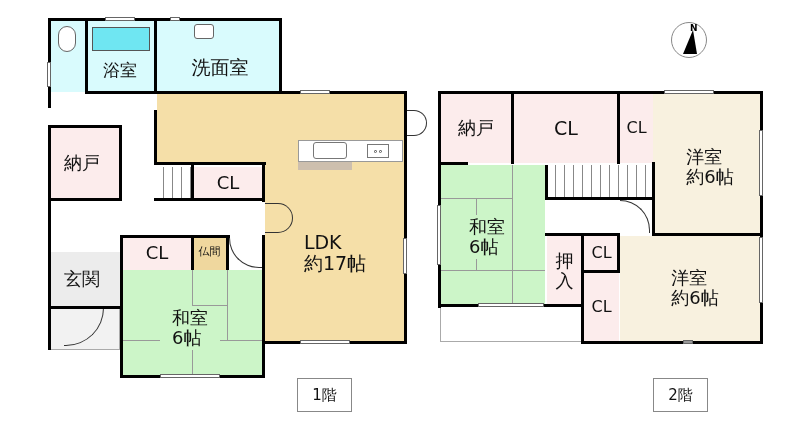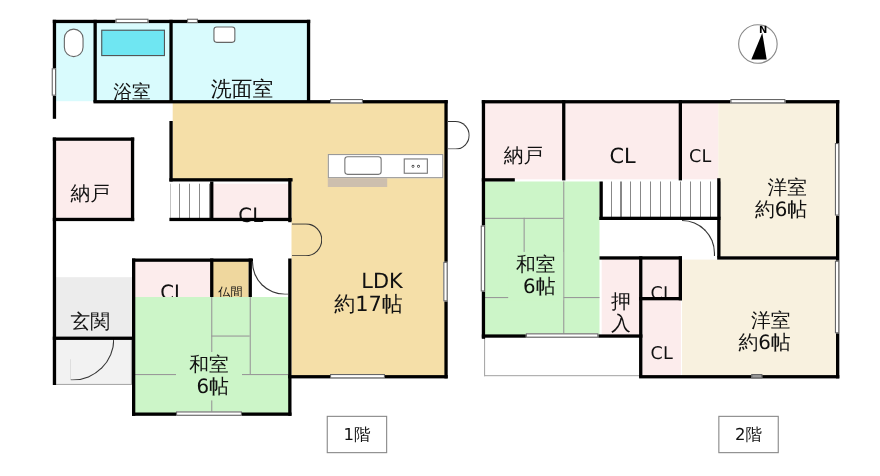--- a/index.html
+++ b/index.html
@@ -1,19 +1,19 @@
 <!DOCTYPE html>
 <html><head>
 <meta charset="utf-8">
 <style>
   html,body{margin:0;padding:0;background:#fff;}
   body{width:800px;height:433px;position:relative;overflow:hidden;font-family:"DejaVu Sans","Liberation Sans",sans-serif;}
   .abs{position:absolute;box-sizing:border-box;}
   .room{position:absolute;box-sizing:border-box;}
-  .lbl{position:absolute;display:flex;align-items:center;justify-content:center;text-align:right;color:#111;line-height:1.1;white-space:pre-line;margin-top:14px;}
+  .lbl{position:absolute;display:flex;align-items:center;justify-content:center;text-align:left;color:#111;line-height:1.1;white-space:pre-line;}
   .w{position:absolute;background:#000;}
   .win{position:absolute;background:#fff;border:1px solid #666;box-sizing:border-box;}
   .thin{position:absolute;background:#999;}
   .floor-label{position:absolute;border:1px solid #888;background:#fff;font-size:15px;display:flex;align-items:center;justify-content:center;color:#111;box-sizing:border-box;}
 </style>
 </head>
 <body>
 
 <div>
 

